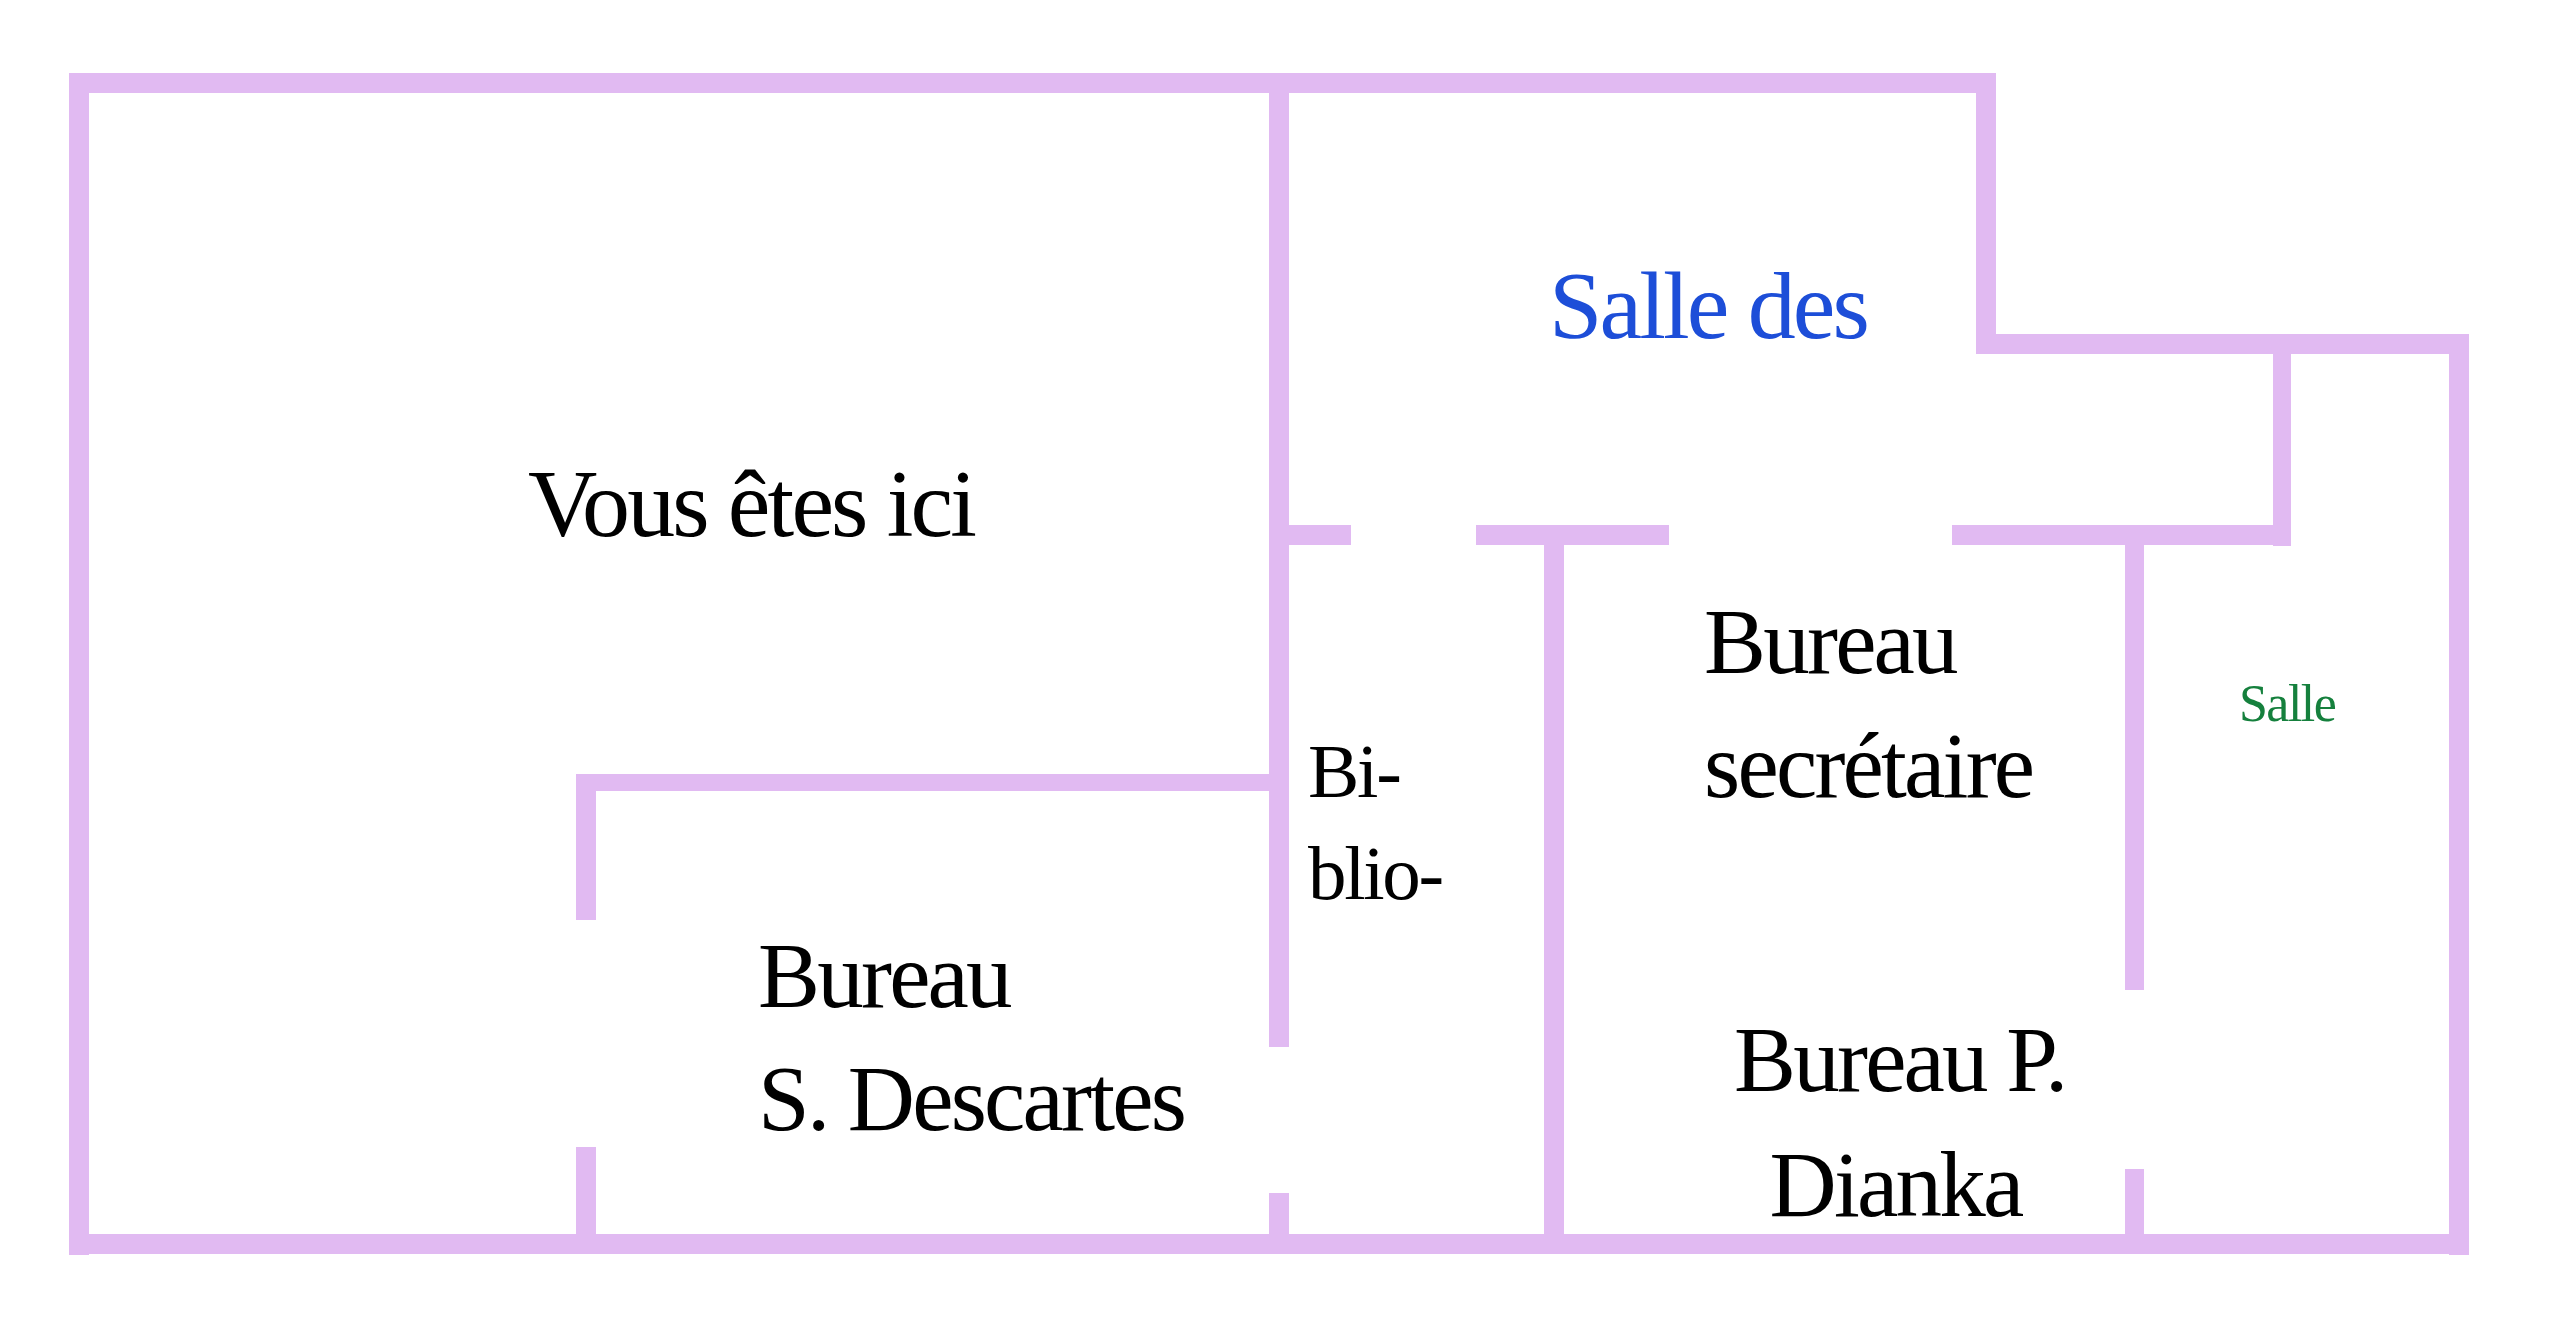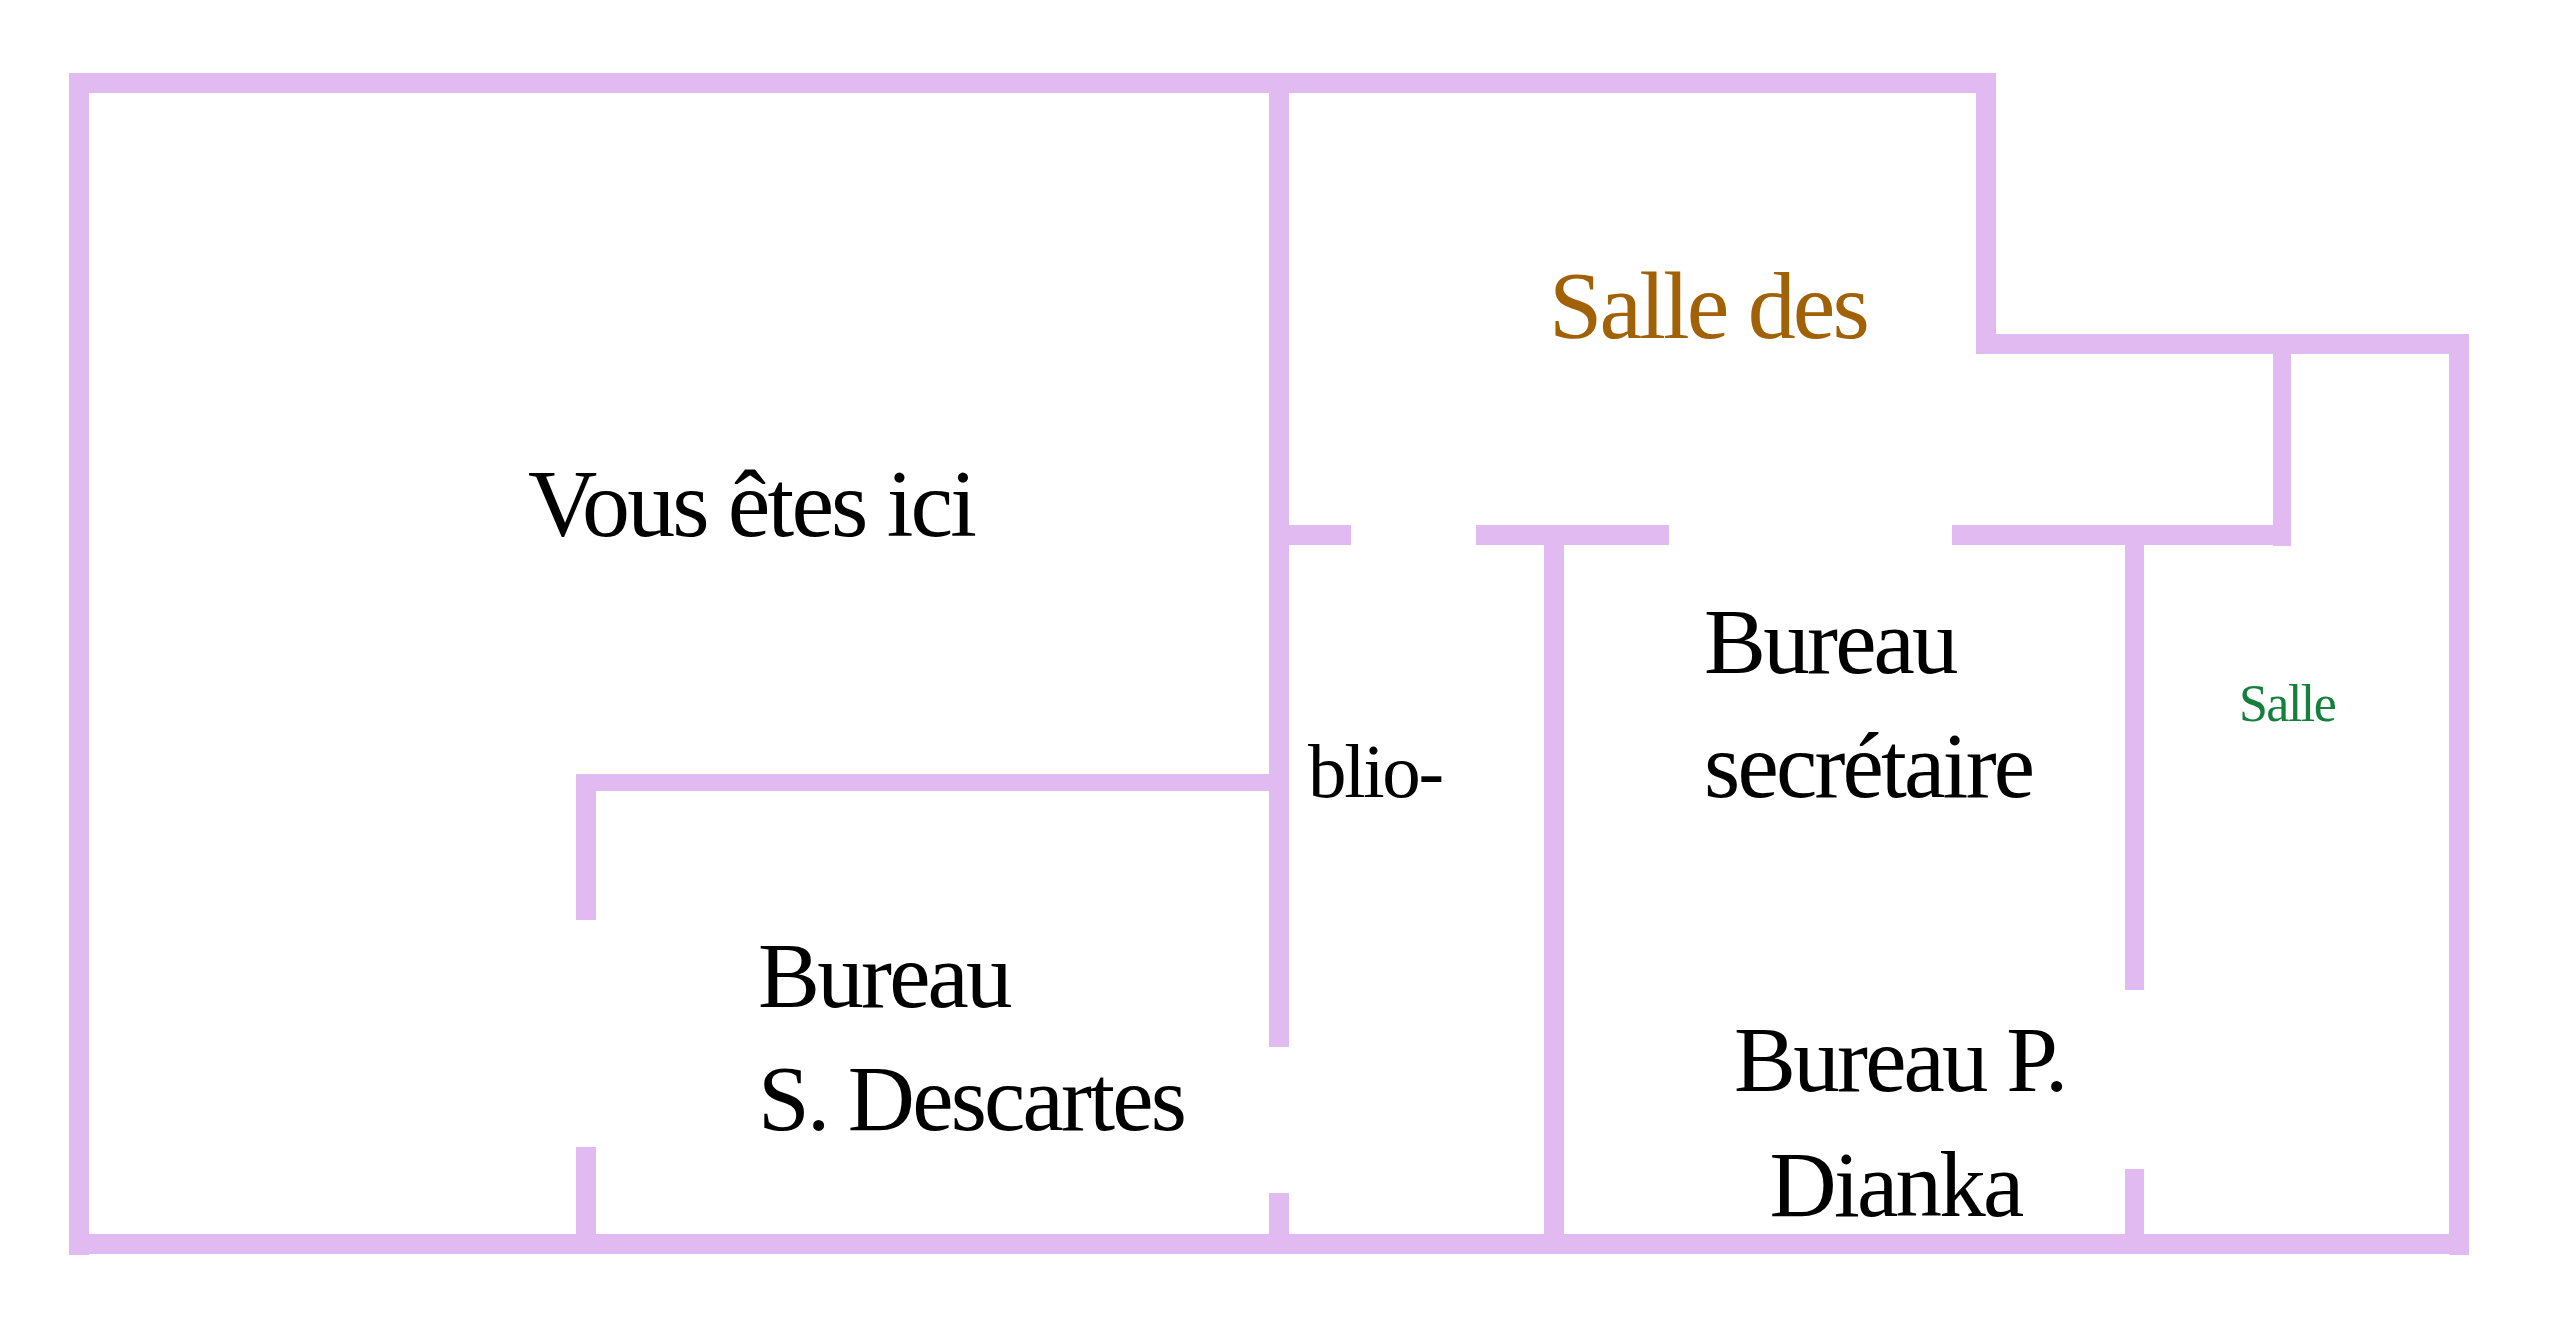--- a/index.html
+++ b/index.html
@@ -47,24 +47,25 @@
       <div class="wall" style="left: 2125px; top: 545px; width: 19px; height: 445px; background: rgb(225, 186, 242);"></div>
       <div class="wall" style="left: 2125px; top: 1169px; width: 19px; height: 65px; background: rgb(225, 186, 242);"></div>
       <div class="wall" style="left: 576px; top: 774px; width: 713px; height: 16.7px; background: rgb(225, 186, 242);"></div>
       <div class="wall" style="left: 576px; top: 774px; width: 20px; height: 146px; background: rgb(225, 186, 242);"></div>
       <div class="wall" style="left: 576px; top: 1147px; width: 20px; height: 87px; background: rgb(225, 186, 242);"></div>
     </div>
   <div>
       <div class="room-label" style="left: 501px; top: 439px; width: 500px; font-size: 96px; line-height: 130px; text-align: center; color: rgb(0, 0, 0);">
         <span class="line">Vous êtes ici</span>
       </div>
-      <div class="room-label" style="left: 1549px; top: 241px; width: 417px; font-size: 96px; line-height: 130px; text-align: left; color: #a16207;">
+      <div class="room-label" style="left: 1549px; top: 241px; width: 417px; font-size: 96px; line-height: 130px; text-align: left; color: #1d4ed8;">
         <span class="line">Salle des</span>
       </div>
       <div class="room-label" style="left: 1308px; top: 720px; width: 237px; font-size: 77px; line-height: 102px; text-align: left; color: rgb(0, 0, 0);">
+        <span class="line">Bi-</span>
         <span class="line">blio-</span>
       </div>
       <div class="room-label" style="left: 1704px; top: 580px; width: 417px; font-size: 93px; line-height: 124px; text-align: left; color: rgb(0, 0, 0);">
         <span class="line">Bureau</span>
         <span class="line">secrétaire</span>
       </div>
       <div class="room-label" style="left: 2239px; top: 655px; width: 200px; font-size: 52px; line-height: 98px; text-align: left; color: #15803d;">
         <span class="line">Salle</span>
       </div>
       <div class="room-label" style="left: 758px; top: 914px; width: 467px; font-size: 93px; line-height: 123px; text-align: left; color: rgb(0, 0, 0);">

